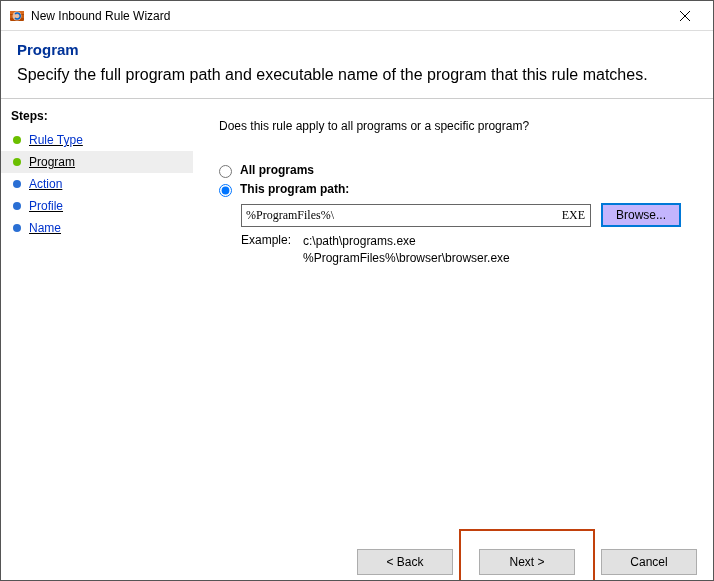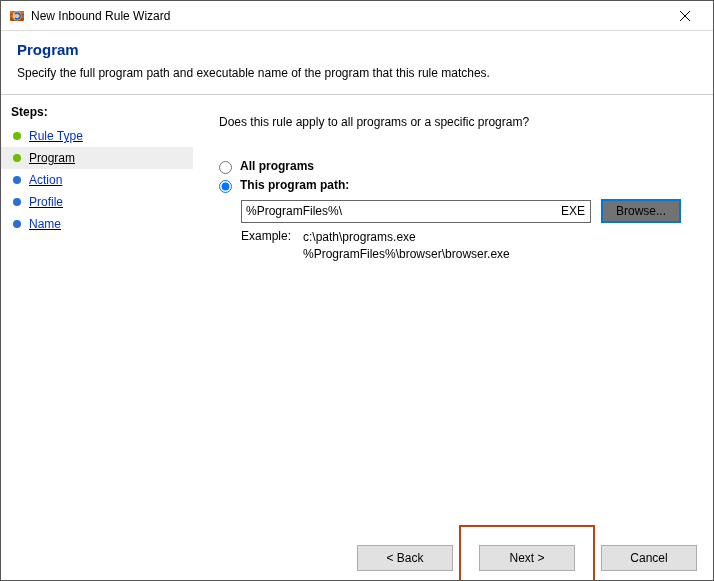--- a/index.html
+++ b/index.html
@@ -33,21 +33,21 @@
       padding: 10px 16px 14px 16px;
       border-bottom: 1px solid #ccc;
     }
     .header-title {
       font-size: 15px;
       font-weight: bold;
       color: #003399;
       margin-bottom: 8px;
     }
     .header-desc {
-      font-size: 12px;
+      font-size: 16px;
       color: #000;
     }
     .body-area {
       display: flex;
       height: calc(100% - 30px - 58px - 56px);
     }
     .steps-panel {
       width: 192px;
       background: #fff;
       padding: 8px 0 0 0;
@@ -87,41 +87,42 @@
     .path-row {
       display: flex;
       align-items: center;
       margin: 6px 0 4px 22px;
       gap: 10px;
     }
     .path-input-wrap {
       position: relative;
       flex: 1;
       max-width: 350px;
+      font-family: Liberation Serif, serif;
     }
     .path-input {
       width: 100%;
       height: 23px;
       font-size: 12px;
       padding: 2px 40px 2px 4px;
       border: 1px solid #666;
       font-family: inherit;
     }
     .path-ext {
       position: absolute;
       right: 6px; top: 4px;
       font-size: 12px;
       color: #000;
       pointer-events: none;
     }
     .browse-btn {
       width: 80px;
       height: 24px;
       font-size: 12px;
-      background: #737373;
+      background: #c4b5fd;
       border: 2px solid #0078d7;
       cursor: pointer;
       font-family: inherit;
     }
     .example-row {
       display: flex;
       font-size: 12px;
       margin: 6px 0 0 22px;
     }
     .example-label { width: 62px; }

